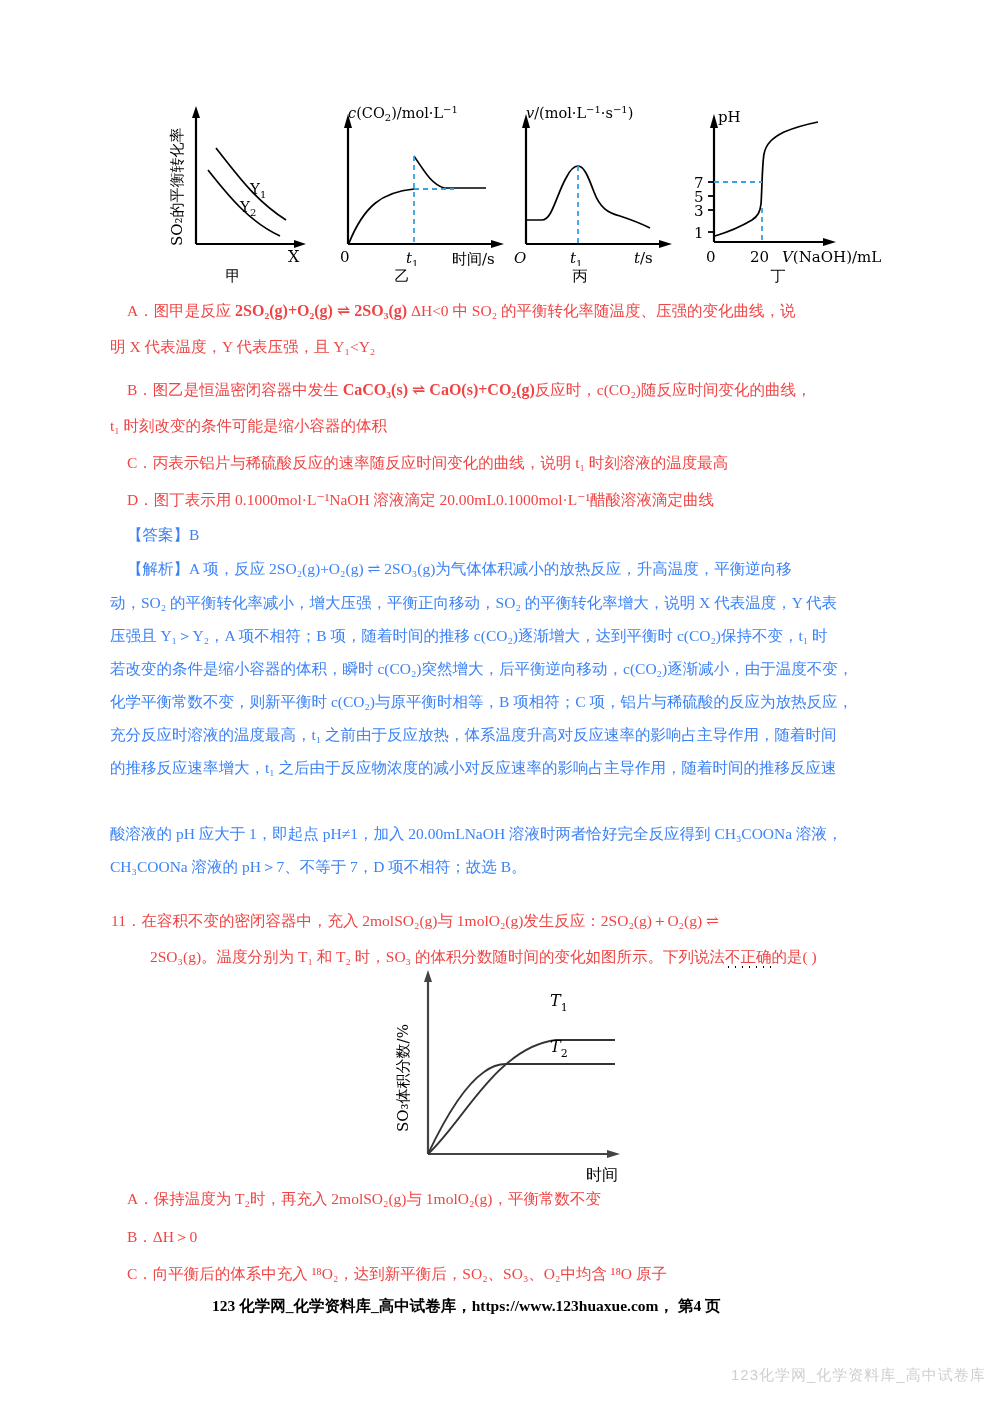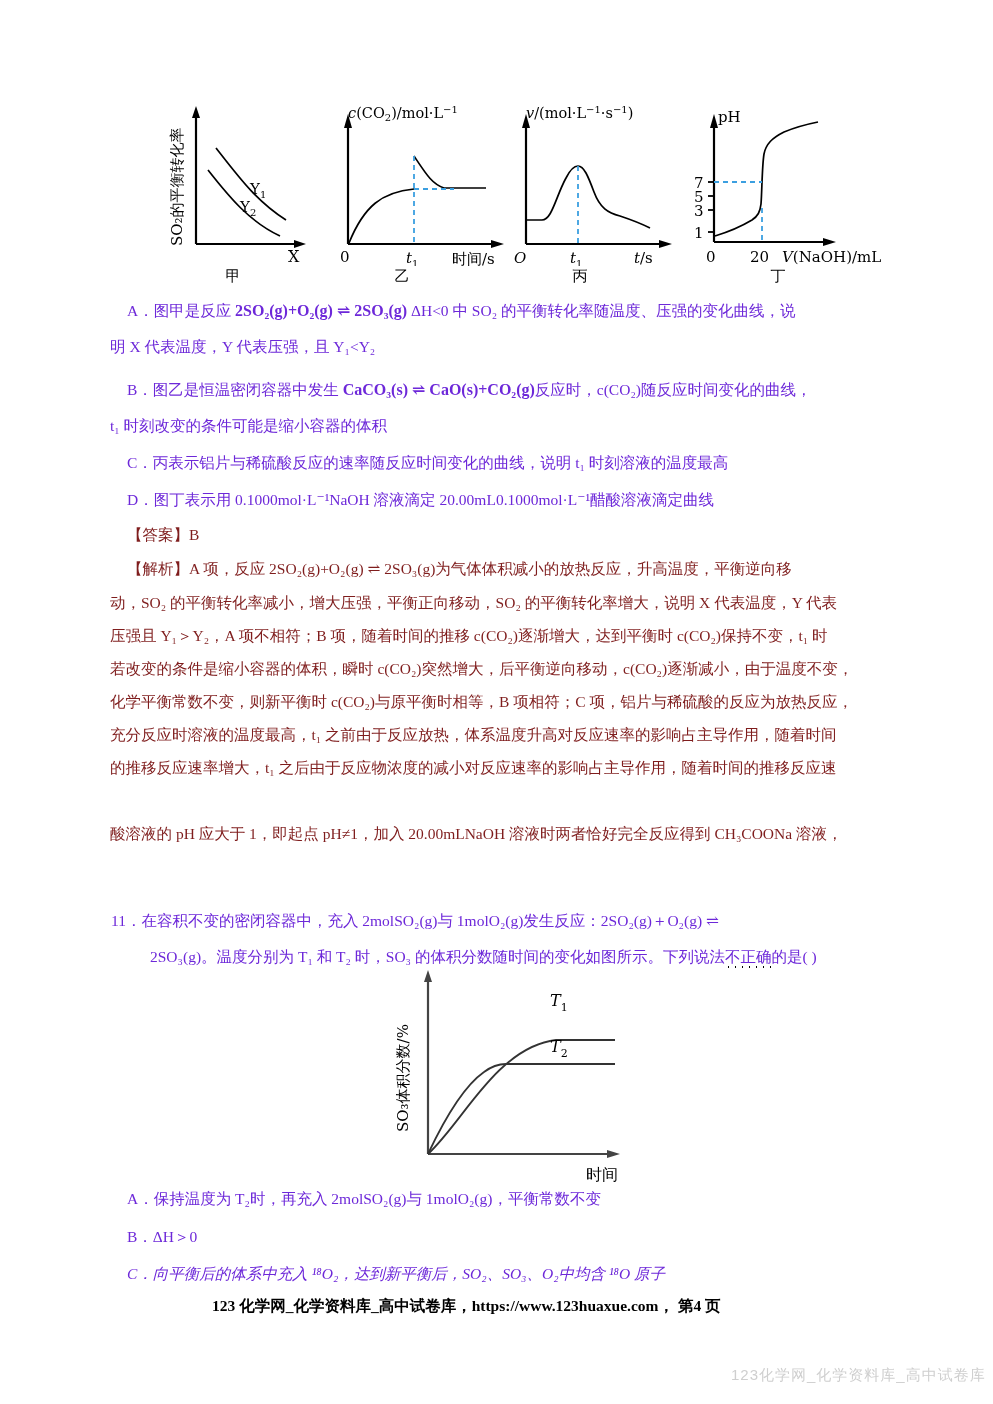--- a/index.html
+++ b/index.html
@@ -46,22 +46,22 @@
   }
 
   
   .tline {
     position: absolute;
     font-size: 15.5px;
     line-height: 1.0;
     white-space: nowrap;
     letter-spacing: 0px;
   }
-  .black { color: #6d28d9; }
-  .red   { color: #7f1d1d; }
+  .black { color: #ef4444; }
+  .red   { color: #3b82f6; }
 
   .bold-eq {
     font-weight: bold;
     font-size: 16px;
   }
 
   
   .fig2 {
     position: absolute;
     left: 380px;
@@ -226,20 +226,21 @@
   <div class="tline red" style="left:127px; top:561px;">
     <span>【解析】</span><span>A 项，反应 2SO₂(g)+O₂(g) ⇌ 2SO₃(g)为气体体积减小的放热反应，升高温度，平衡逆向移</span>
   </div>
   <div class="tline red" style="left:110px; top:595px;">动，SO₂ 的平衡转化率减小，增大压强，平衡正向移动，SO₂ 的平衡转化率增大，说明 X 代表温度，Y 代表</div>
   <div class="tline red" style="left:110px; top:628px;">压强且 Y₁＞Y₂，A 项不相符；B 项，随着时间的推移 c(CO₂)逐渐增大，达到平衡时 c(CO₂)保持不变，t₁ 时</div>
   <div class="tline red" style="left:110px; top:661px;text-align:center;">若改变的条件是缩小容器的体积，瞬时 c(CO₂)突然增大，后平衡逆向移动，c(CO₂)逐渐减小，由于温度不变，</div>
   <div class="tline red" style="left:110px; top:727px;">充分反应时溶液的温度最高，t₁ 之前由于反应放热，体系温度升高对反应速率的影响占主导作用，随着时间</div>
   <div class="tline red" style="left:110px; top:694px;">化学平衡常数不变，则新平衡时 c(CO₂)与原平衡时相等，B 项相符；C 项，铝片与稀硫酸的反应为放热反应，</div>
   <div class="tline red" style="left:110px; top:760px;text-align:right;">的推移反应速率增大，t₁ 之后由于反应物浓度的减小对反应速率的影响占主导作用，随着时间的推移反应速</div>
   <div class="tline red" style="left:110px; top:826px;">酸溶液的 pH 应大于 1，即起点 pH≠1，加入 20.00mLNaOH 溶液时两者恰好完全反应得到 CH₃COONa 溶液，</div>
+  <div class="tline red" style="left:110px; top:859px;">CH₃COONa 溶液的 pH＞7、不等于 7，D 项不相符；故选 B。</div>
 
   <div class="tline black" style="left:111px; top:913px;">
     <span>11．</span><span>在容积不变的密闭容器中，充入 2molSO₂(g)与 1molO₂(g)发生反应：2SO₂(g)＋O₂(g)  ⇌</span>
   </div>
   <div class="tline black" style="left:110px; top:949px;margin-left:40px;">
     <span>2SO₃(g)。温度分别为 T₁ 和 T₂ 时，SO₃ 的体积分数随时间的变化如图所示。下列说法</span><span class="dotted-under">不正确</span><span>的是(      )</span>
   </div>
 
   <div class="fig2">
     <svg width="340" height="228" viewBox="0 0 340 228">
@@ -258,20 +259,20 @@
       <text x="206" y="218" font-family="DejaVu Serif, serif" font-size="16">时间</text>
     </svg>
   </div>
 
   <div class="tline black" style="left:127px; top:1191px;">
     <span>A．</span><span>保持温度为 T₂时，再充入 2molSO₂(g)与 1molO₂(g)，平衡常数不变</span>
   </div>
   <div class="tline black" style="left:127px; top:1229px;">
     <span>B．</span><span>ΔH＞0</span>
   </div>
-  <div class="tline black" style="left:127px; top:1266px;font-style:italic;">
+  <div class="tline black" style="left:127px; top:1266px;">
     <span>C．</span><span>向平衡后的体系中充入 ¹⁸O₂，达到新平衡后，SO₂、SO₃、O₂中均含 ¹⁸O 原子</span>
   </div>
 
   <div class="footer">123 化学网_化学资料库_高中试卷库，https://www.123huaxue.com，  第4 页</div>
   <div class="watermark">123化学网_化学资料库_高中试卷库</div>
 
 </div>
 
 </body></html>

